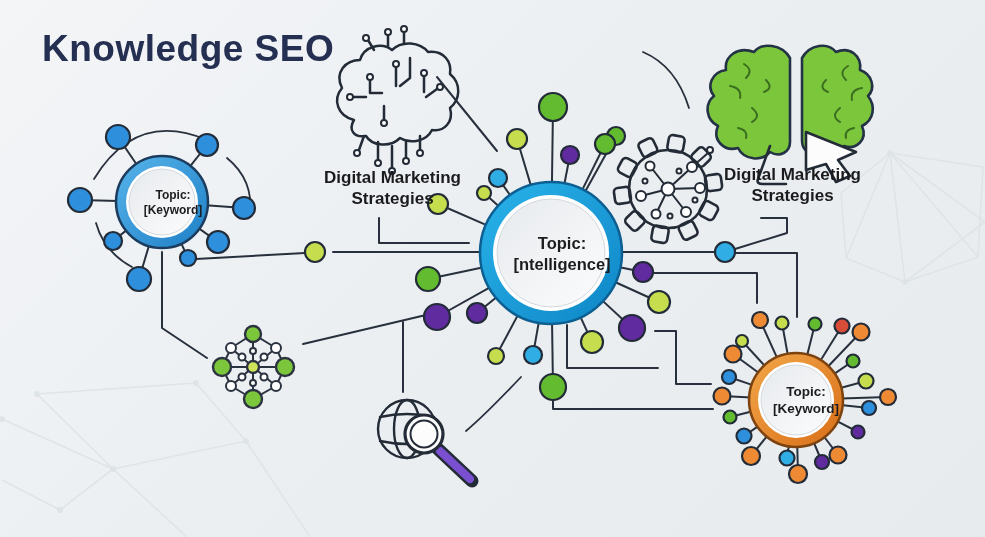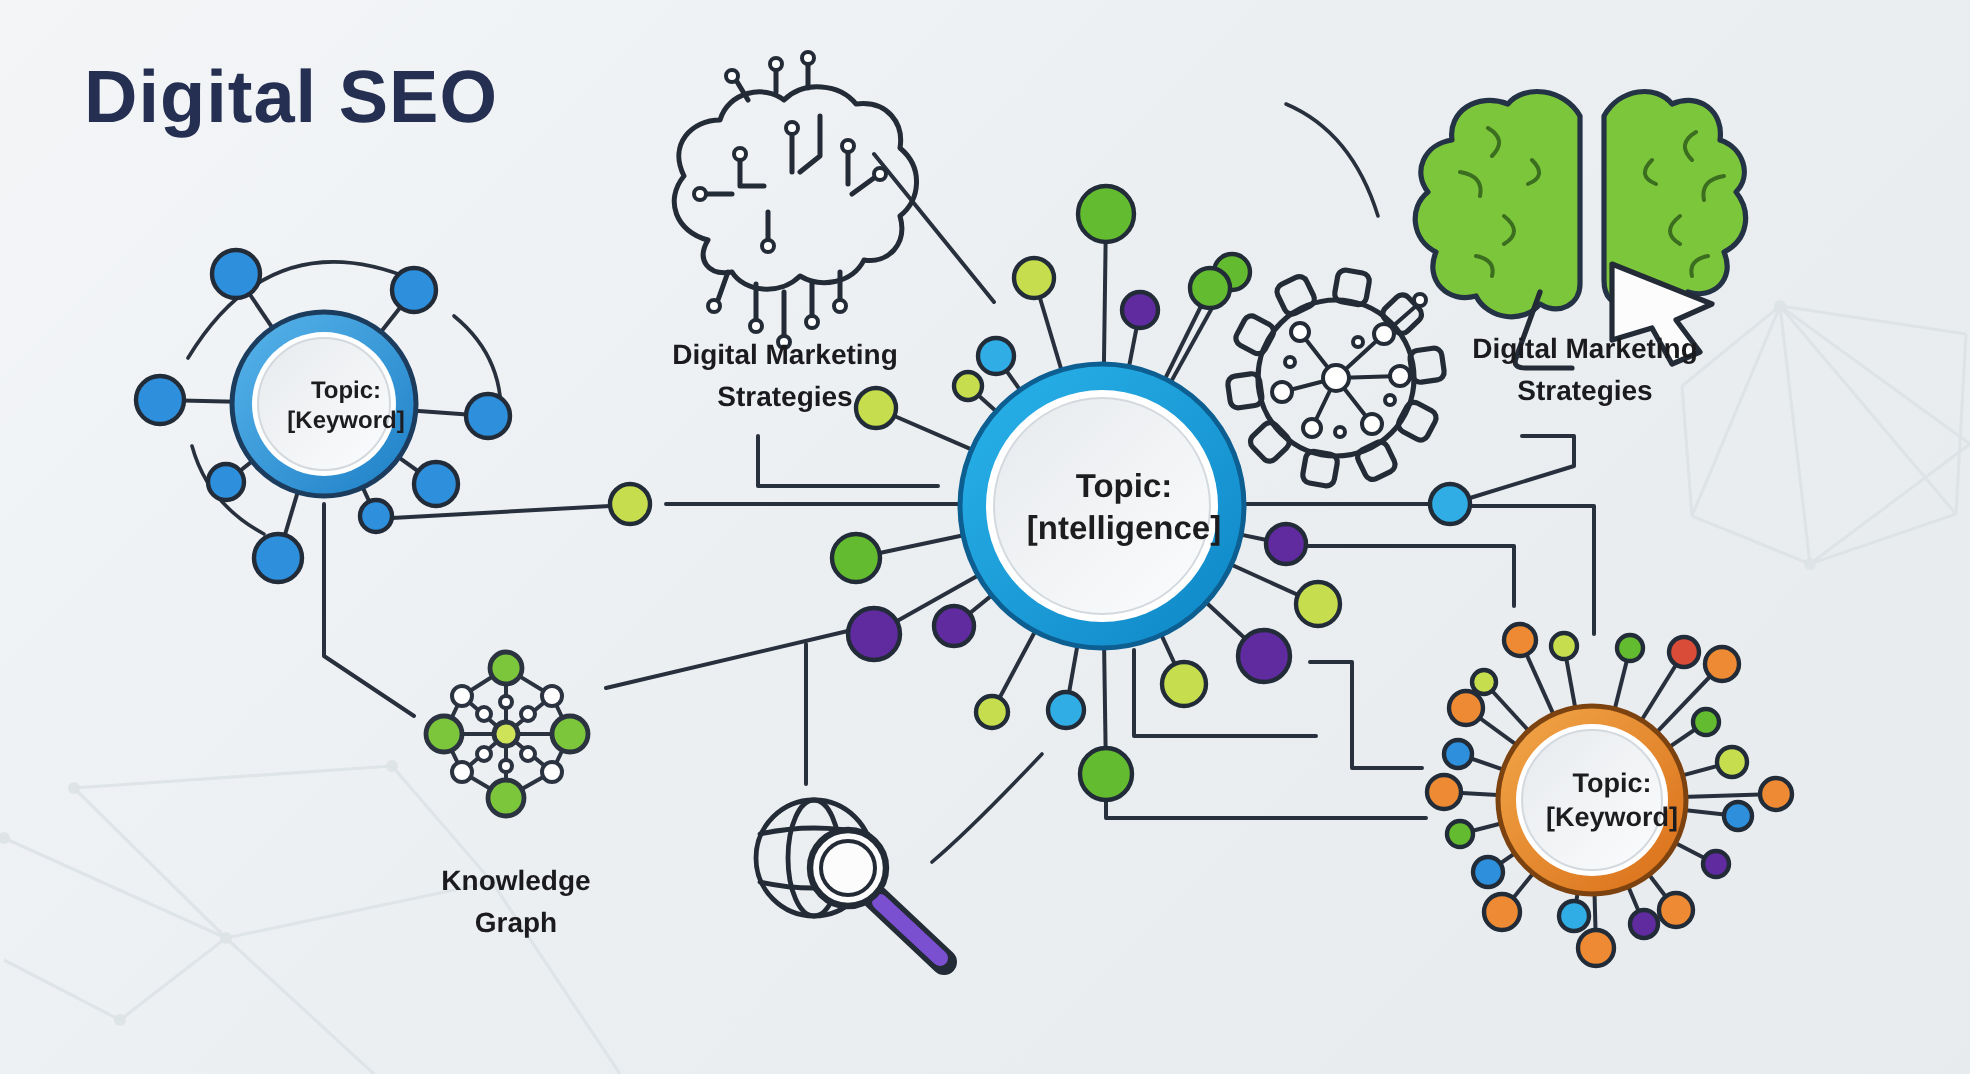--- a/index.html
+++ b/index.html
@@ -8,21 +8,21 @@
     background:linear-gradient(135deg,#f3f5f7 0%,#eceff2 45%,#e7ebee 100%);
     font-family:"Liberation Sans", sans-serif;
   }
   svg{position:absolute;left:0;top:0;}
   .page-title{
     position:absolute;left:42px;top:28px;
     font-size:37px;font-weight:800;color:#252f52;letter-spacing:.5px;
   }
   .icon-label{
     position:absolute;text-align:center;font-weight:700;color:#1b1b1d;
-    font-size:14px;line-height:21px;
+    font-size:17px;line-height:21px;
   }
   #label-dms-left{left:300px;top:167px;width:185px;}
   #label-dms-right{left:700px;top:164px;width:185px;}
   #label-kg{left:178px;top:430px;width:160px;}
   .hub-label{
     position:absolute;transform:translate(-50%,-50%);text-align:center;
     font-weight:700;color:#1d1d20;line-height:1.25;white-space:nowrap;
   }
   #hub-label-left{left:163px;top:203px;font-size:12px;}
   #hub-label-center{left:552px;top:254px;font-size:16.5px;}
@@ -314,36 +314,32 @@
         <circle cx="162" cy="202" r="33" fill="url(#grad-inner)" stroke="#d3d9de" stroke-width="1"></circle>
         <circle cx="551" cy="253" r="71" fill="url(#grad-center)" stroke="#0d5f91" stroke-width="2.5"></circle>
         <circle cx="551" cy="253" r="58" fill="#ffffff"></circle>
         <circle cx="551" cy="253" r="54" fill="url(#grad-inner)" stroke="#d3d9de" stroke-width="1"></circle>
         <circle cx="796" cy="400" r="47" fill="url(#grad-right)" stroke="#7c4310" stroke-width="2.5"></circle>
         <circle cx="796" cy="400" r="38" fill="#ffffff"></circle>
         <circle cx="796" cy="400" r="35" fill="url(#grad-inner)" stroke="#d3d9de" stroke-width="1"></circle>
       </g>
   </svg>
 
-  <div class="page-title">Digital SEO</div>
+  <div class="page-title">Knowledge SEO</div>
 
   <div class="icon-label" id="label-dms-left">
     <span>Digital Marketing</span><br>
     <span>Strategies</span>
   </div>
 
   <div class="icon-label" id="label-dms-right">
     <span>Digital Marketing</span><br>
     <span>Strategies</span>
   </div>
 
-  <div class="icon-label" id="label-kg">
-    <span>Knowledge</span><br>
-    <span>Graph</span>
-  </div>
 
   <div class="hub-label" id="hub-label-left">
     <span>Topic:</span>
     <span>[Keyword]</span>
   </div>
   <div class="hub-label" id="hub-label-center">
     <span>Topic:</span>
     <span>[ntelligence]</span>
   </div>
   <div class="hub-label" id="hub-label-right">

